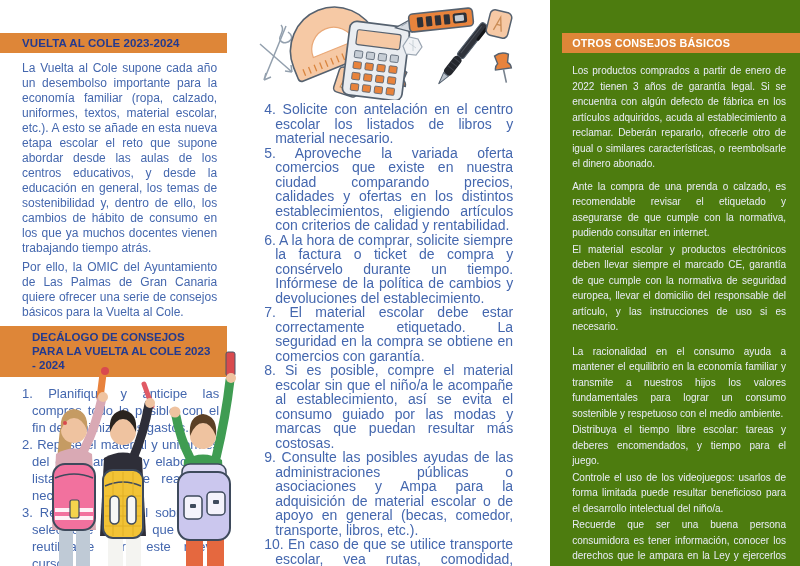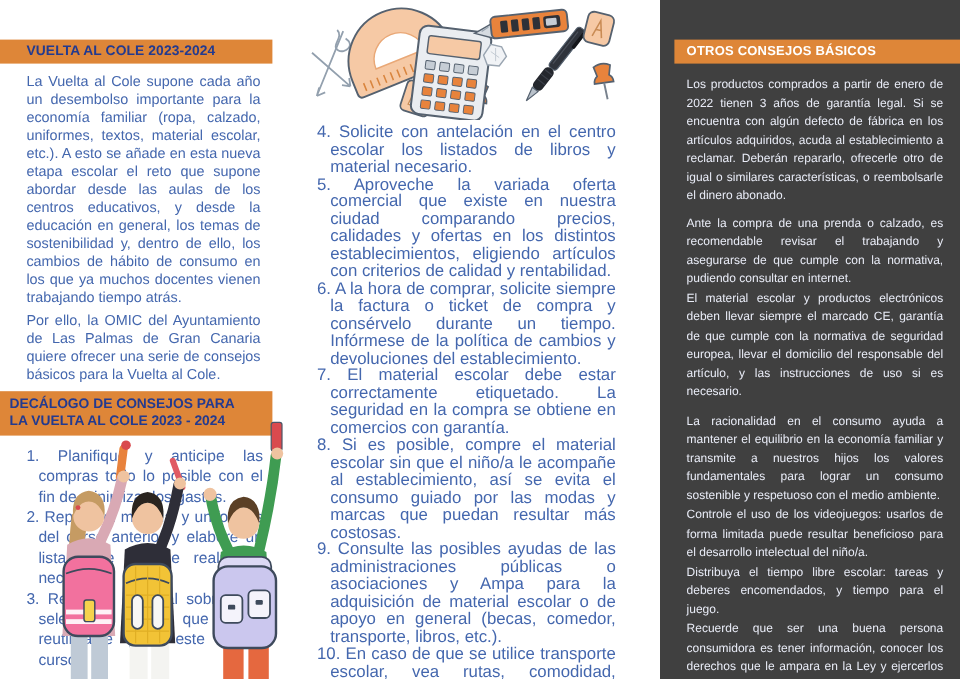--- a/index.html
+++ b/index.html
@@ -3,26 +3,26 @@
 <meta charset="utf-8">
 <style>
   * { margin:0; padding:0; box-sizing:border-box; }
   html,body { width:800px; height:566px; }
   body { font-family:"Liberation Sans", sans-serif; background:#ffffff; }
   .page { position:relative; width:800px; height:566px; background:#ffffff; display:flex; overflow:hidden;gap:29px; }
 
   .panel { position:relative; height:566px; }
   .panel-left   { width:260px; }
   .panel-middle { width:265px; }
-  .panel-right  { width:286px; background:#404040; }
+  .panel-right  { width:286px; background:#4d7c0f; }
 
   .band { background:#de8638; color:#233a8f; font-weight:bold; }
   .band-left1 { margin-top:33px; height:20px; display:flex; align-items:center;
                 padding-left:22px; font-size:11.5px; letter-spacing:0.1px; }
-  .band-left2 { margin-top:6px; padding:4px 14px 5px 8px; font-size:11.5px; line-height:14px; }
+  .band-left2 { margin-top:6px; padding:4px 14px 5px 32px; font-size:11.5px; line-height:14px; }
   .band-right { margin-top:33px; margin-left:12px; height:20px; display:flex; align-items:center;
                 padding-left:10px; font-size:10.8px; color:#ffffff; font-weight:bold; letter-spacing:0.2px; }
 
   .body-text { color:#4467ae; text-align:justify; }
   .p-left { margin:8px 10px 0 22px; font-size:12px; line-height:15px; }
   .p-left.second { margin-top:4px; }
 
   ol.list { list-style:none; }
   .list-left { margin:8px 8px 0 22px; }
   .list-left li { font-size:13px; line-height:17px; color:#4467ae; text-align:justify;
@@ -201,35 +201,35 @@
           <path d="M-4 7 L0 -7 L4 7 M-2 1 H2" stroke="#c98b54" fill="none" stroke-width="1.3"></path>
         </g>
         <g transform="translate(247,66) rotate(-8)">
           <path d="M-7 -11 Q0 -15 7 -11 L5 -3 Q8 -1 8 3 L-8 3 Q-8 -1 -5 -3 Z" fill="#e8833c" stroke="#55616f" stroke-width="1.4"></path>
           <path d="M0 3 L1 17" stroke="#78828e" stroke-width="1.6"></path>
         </g>
       </svg>
     </div>
     <ol class="list list-mid">
       <li><span class="num">4.</span> <span>Solicite con antelación en el centro escolar los listados de libros y material necesario.</span></li>
-      <li><span class="num">5.</span> <span>Aproveche la variada oferta comercial que existe en nuestra ciudad comparando precios, calidades y ofertas en los distintos establecimientos, eligiendo artículos con criterios de calidad y rentabilidad.</span></li>
+      <li><span class="num">5.</span> <span>Aproveche la variada oferta comercios que existe en nuestra ciudad comparando precios, calidades y ofertas en los distintos establecimientos, eligiendo artículos con criterios de calidad y rentabilidad.</span></li>
       <li><span class="num">6.</span> <span>A la hora de comprar, solicite siempre la factura o ticket de compra y consérvelo durante un tiempo. Infórmese de la política de cambios y devoluciones del establecimiento.</span></li>
       <li><span class="num">7.</span> <span>El material escolar debe estar correctamente etiquetado. La seguridad en la compra se obtiene en comercios con garantía.</span></li>
       <li><span class="num">8.</span> <span>Si es posible, compre el material escolar sin que el niño/a le acompañe al establecimiento, así se evita el consumo guiado por las modas y marcas que puedan resultar más costosas.</span></li>
       <li><span class="num">9.</span> <span>Consulte las posibles ayudas de las administraciones públicas o asociaciones y Ampa para la adquisición de material escolar o de apoyo en general (becas, comedor, transporte, libros, etc.).</span></li>
       <li><span class="num">10.</span> <span>En caso de que se utilice transporte escolar, vea rutas, comodidad, horarios, etc. En comedor, higiene, menús, seguridad, calidad nutritiva de los alimentos y su pedagogía.</span></li>
     </ol>
   </section>
 
   <section class="panel panel-right">
     <div class="band band-right">
       <span>OTROS CONSEJOS BÁSICOS</span>
     </div>
     <p class="p-right first">Los productos comprados a partir de enero de 2022 tienen 3 años de garantía legal. Si se encuentra con algún defecto de fábrica en los artículos adquiridos, acuda al establecimiento a reclamar. Deberán repararlo, ofrecerle otro de igual o similares características, o reembolsarle el dinero abonado.</p>
-    <p class="p-right gap-s">Ante la compra de una prenda o calzado, es recomendable revisar el trabajando y asegurarse de que cumple con la normativa, pudiendo consultar en internet.</p>
+    <p class="p-right gap-s">Ante la compra de una prenda o calzado, es recomendable revisar el etiquetado y asegurarse de que cumple con la normativa, pudiendo consultar en internet.</p>
     <p class="p-right">El material escolar y productos electrónicos deben llevar siempre el marcado CE, garantía de que cumple con la normativa de seguridad europea, llevar el domicilio del responsable del artículo, y las instrucciones de uso si es necesario.</p>
     <p class="p-right gap-m">La racionalidad en el consumo ayuda a mantener el equilibrio en la economía familiar y transmite a nuestros hijos los valores fundamentales para lograr un consumo sostenible y respetuoso con el medio ambiente.</p>
+    <p class="p-right">Distribuya el tiempo libre escolar: tareas y deberes encomendados, y tiempo para el juego.</p>
     <p class="p-right">Controle el uso de los videojuegos: usarlos de forma limitada puede resultar beneficioso para el desarrollo intelectual del niño/a.</p>
-    <p class="p-right">Distribuya el tiempo libre escolar: tareas y deberes encomendados, y tiempo para el juego.</p>
     <p class="p-right">Recuerde que ser una buena persona consumidora es tener información, conocer los derechos que le ampara en la Ley y ejercerlos cuando así sea necesario.</p>
   </section>
 
 </div>
 
 </body></html>

